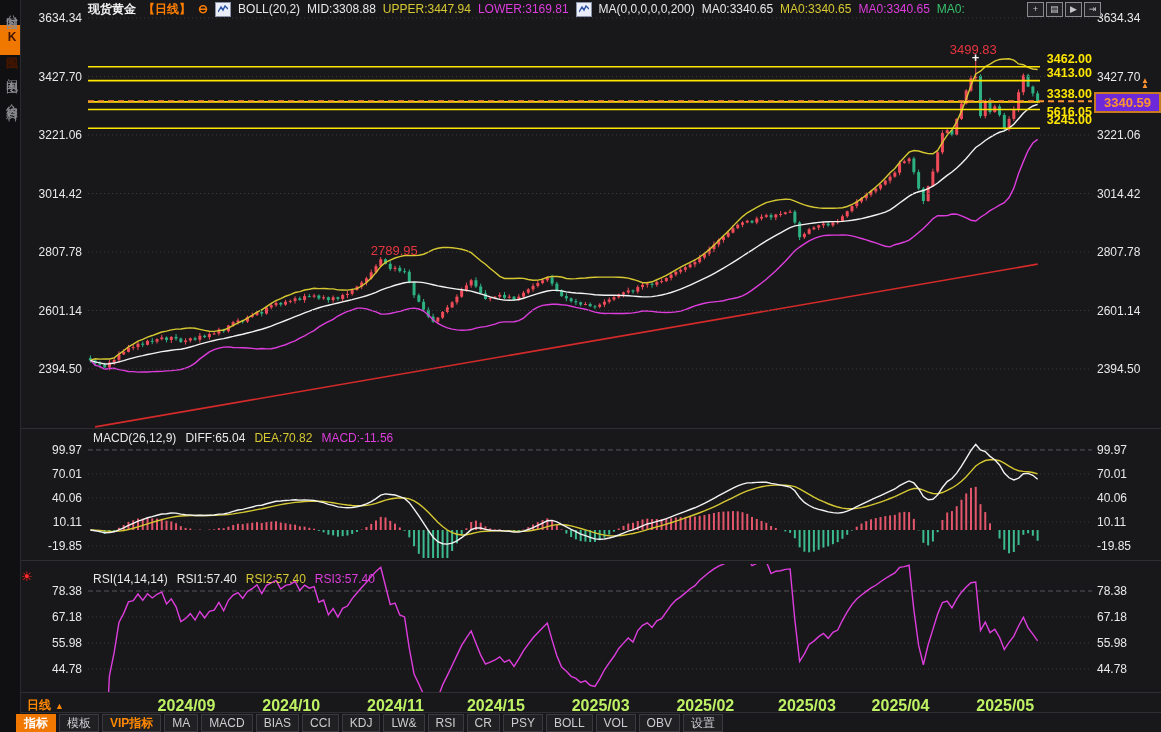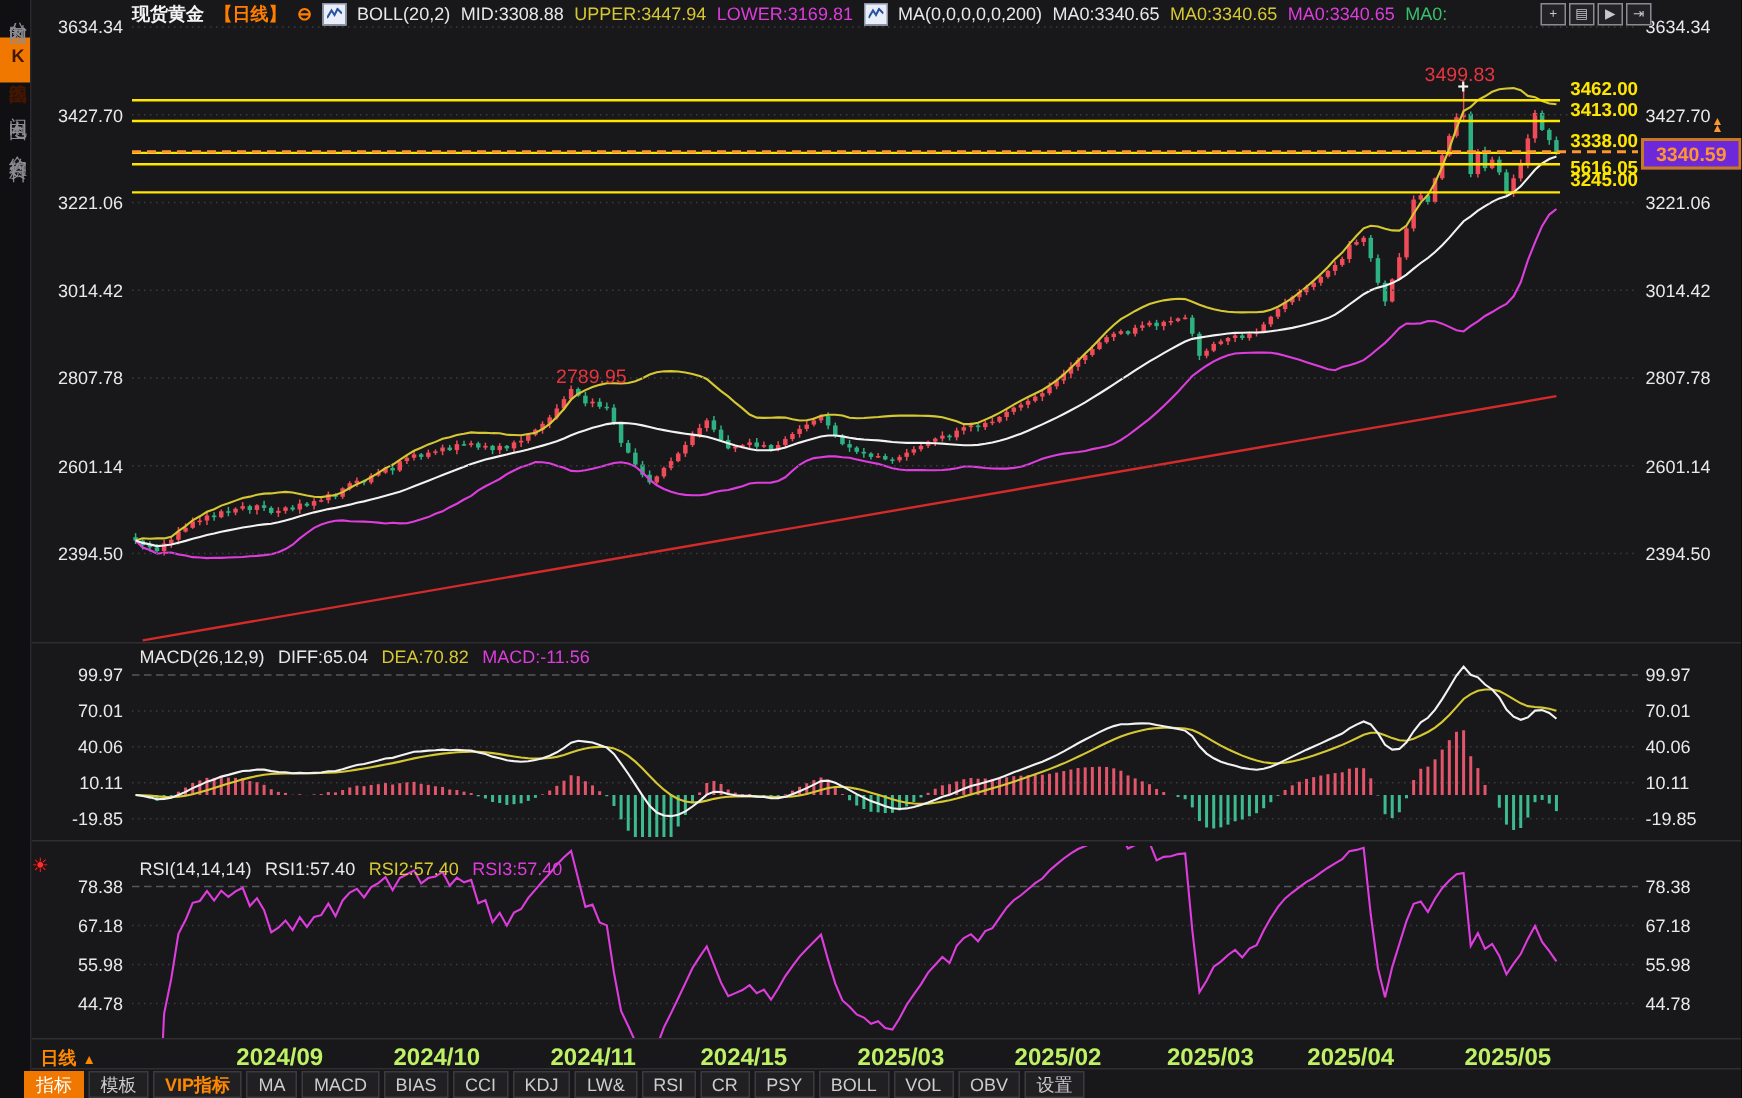--- a/index.html
+++ b/index.html
@@ -46,21 +46,21 @@
   #price-alert span{font-size:8px;line-height:5px;}
   
   .hsep{position:absolute;left:20px;width:1141px;height:1px;background:#2e2e33;z-index:2;}
   
   #period-sel{position:absolute;left:27px;top:697px;color:#ff8800;font-size:12px;font-weight:bold;
               z-index:4;cursor:pointer;}
   #period-sel .arr{font-size:9px;margin-left:4px;}
   #toolbar{position:absolute;left:16px;top:714px;display:flex;gap:3px;z-index:4;}
   .tb-btn{height:16px;line-height:16px;padding:0 7px;background:#202023;border:1px solid #3a3a3f;
           color:#cccccf;font-size:12px;cursor:pointer;white-space:nowrap;}
-  .tb-btn.active{background:#f07800;border-color:#f07800;color:#fff;font-weight:normal;}
+  .tb-btn.active{background:#f07800;border-color:#f07800;color:#fff;font-weight:bold;}
   .tb-btn.vip{color:#ff8800;font-weight:bold;}
   #watermark{position:absolute;left:1032px;top:678px;font-size:36px;color:rgba(205,205,215,0.8);
              letter-spacing:1px;z-index:5;font-weight:normal;}
 </style>
 </head>
 <body>
 
 <div id="app">
 
   <svg id="plot" width="1161" height="732">

